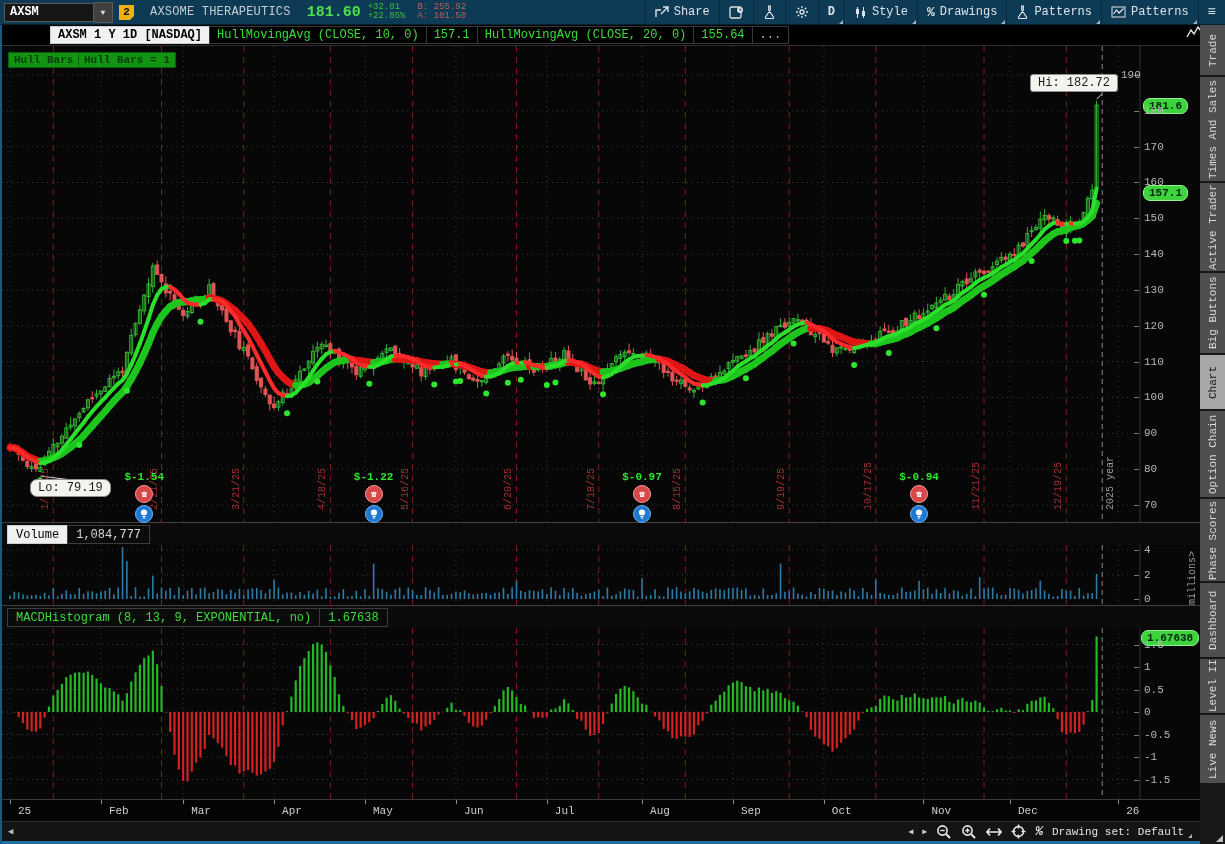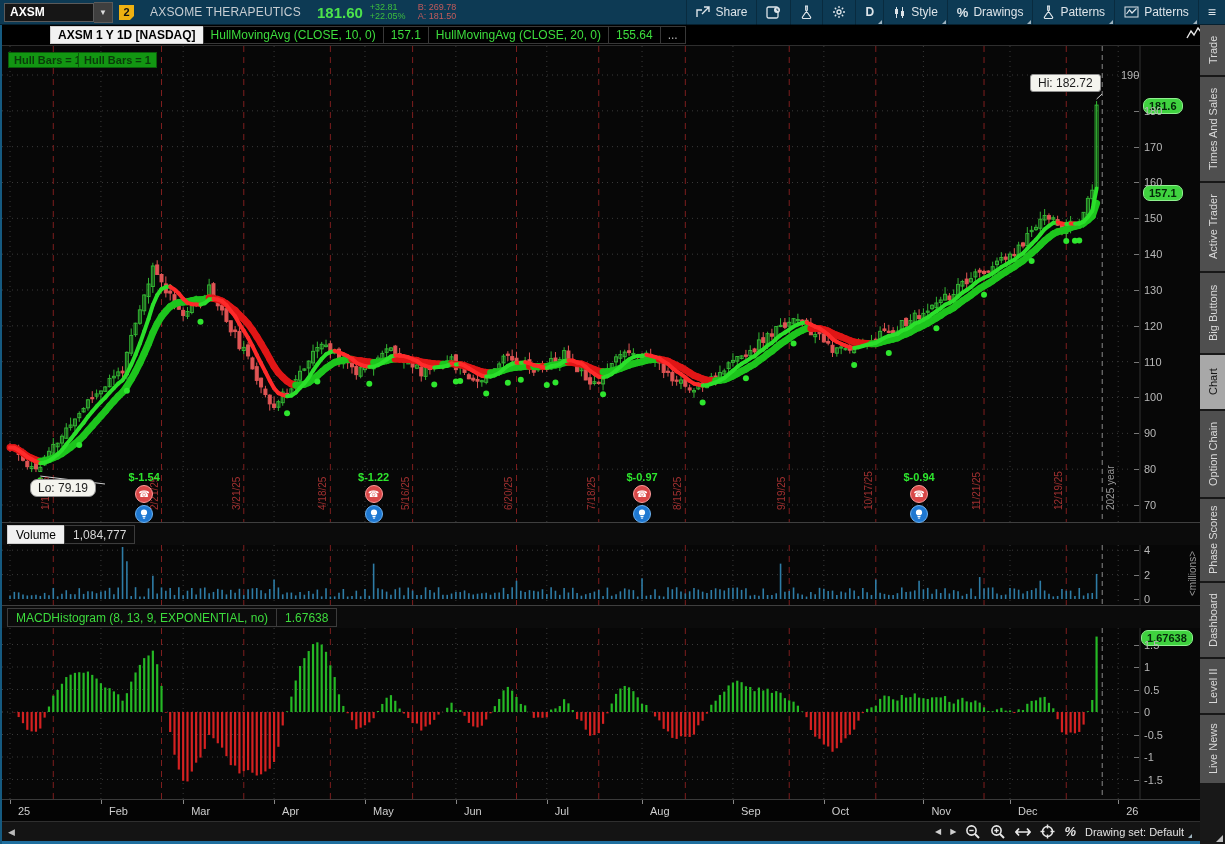--- a/index.html
+++ b/index.html
@@ -1,17 +1,17 @@
 <!DOCTYPE html>
 <html><head>
 <meta charset="utf-8">
 <style>
   html,body{margin:0;padding:0;background:#000;}
   .app{position:relative;width:1225px;height:844px;background:#000;overflow:hidden;
-       font-family:Liberation Sans, sans-serif;-webkit-font-smoothing:antialiased;}
+       font-family:Liberation Mono, monospace;-webkit-font-smoothing:antialiased;}
   
   .topbar{position:absolute;left:0;top:0;width:1225px;height:25px;background:#0d3a54;
           display:flex;align-items:center;border-bottom:1px solid #06202f;box-sizing:border-box;}
   .symbox{display:flex;align-items:center;margin-left:4px;}
   .syminput{width:78px;height:17px;background:#161616;border:1px solid #5a5a5a;color:#fff;
             font-size:12px;font-weight:bold;padding:0 5px;display:flex;align-items:center;}
   .symdrop{width:18px;height:19px;background:#3f3f3f;border:1px solid #5a5a5a;border-left:none;
            color:#ddd;font-size:8px;display:flex;align-items:center;justify-content:center;position:relative;}
   .linkbadge{width:15px;height:15px;background:#eeb111;color:#111;font-size:11px;font-weight:bold;
              display:flex;align-items:center;justify-content:center;margin-left:6px;position:relative;}
@@ -90,21 +90,21 @@
       <div class="symdrop">▼</div>
     </div>
     <div class="linkbadge">2</div>
     <div class="company">AXSOME THERAPEUTICS</div>
     <div class="lastprice">181.60</div>
     <div class="chgcol">
       <span>+32.81</span>
       <span>+22.05%</span>
     </div>
     <div class="bacol">
-      <span>B: 269.78</span>
+      <span>B: 255.92</span>
       <span>A: 181.50</span>
     </div>
     <div class="tb-right">
       <div class="tbbtn">
         <svg width="14" height="12" viewBox="0 0 14 12">
             <path d="M1 11 V4 h5 M8 1 h5 v5 M13 1 L6 8" stroke="#dde4e9" fill="none" stroke-width="1.4"></path>
           </svg>
         <span>Share</span>
       </div>
       <div class="tbbtn">

